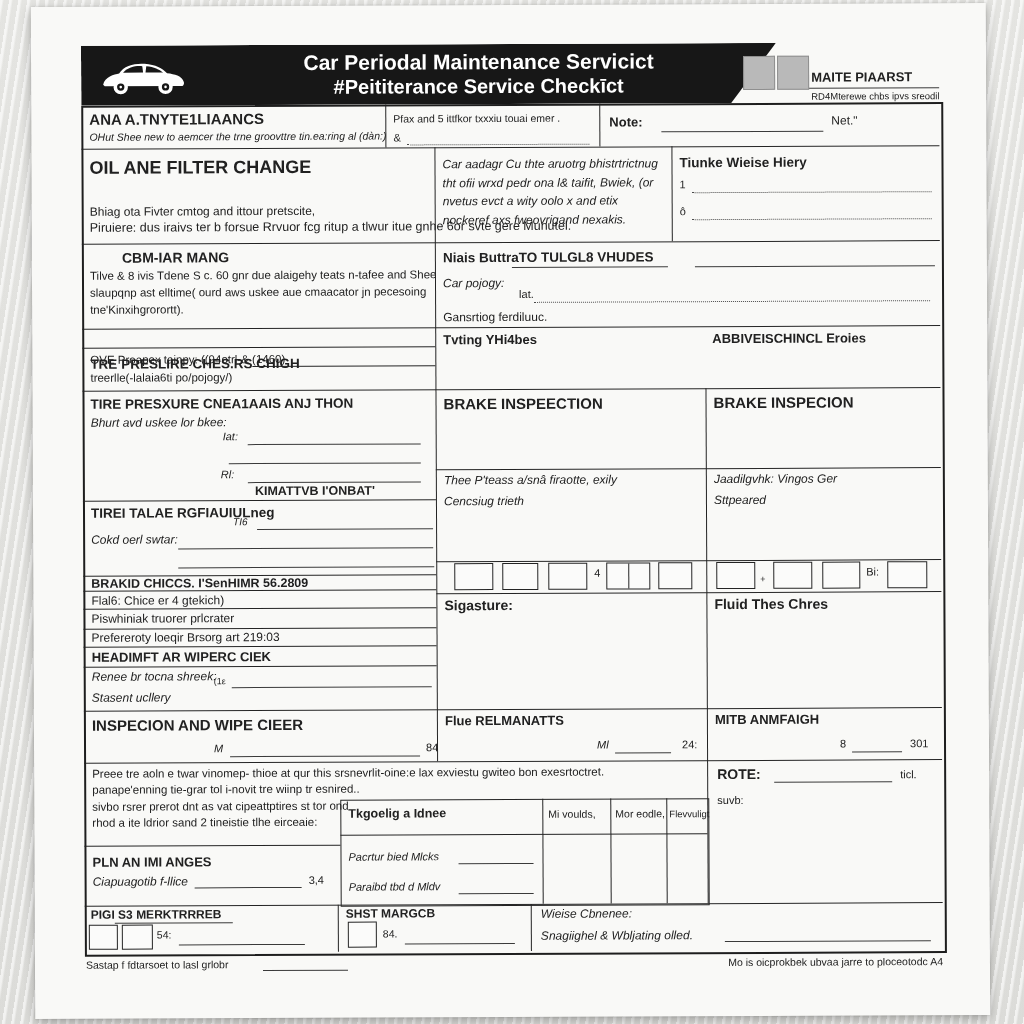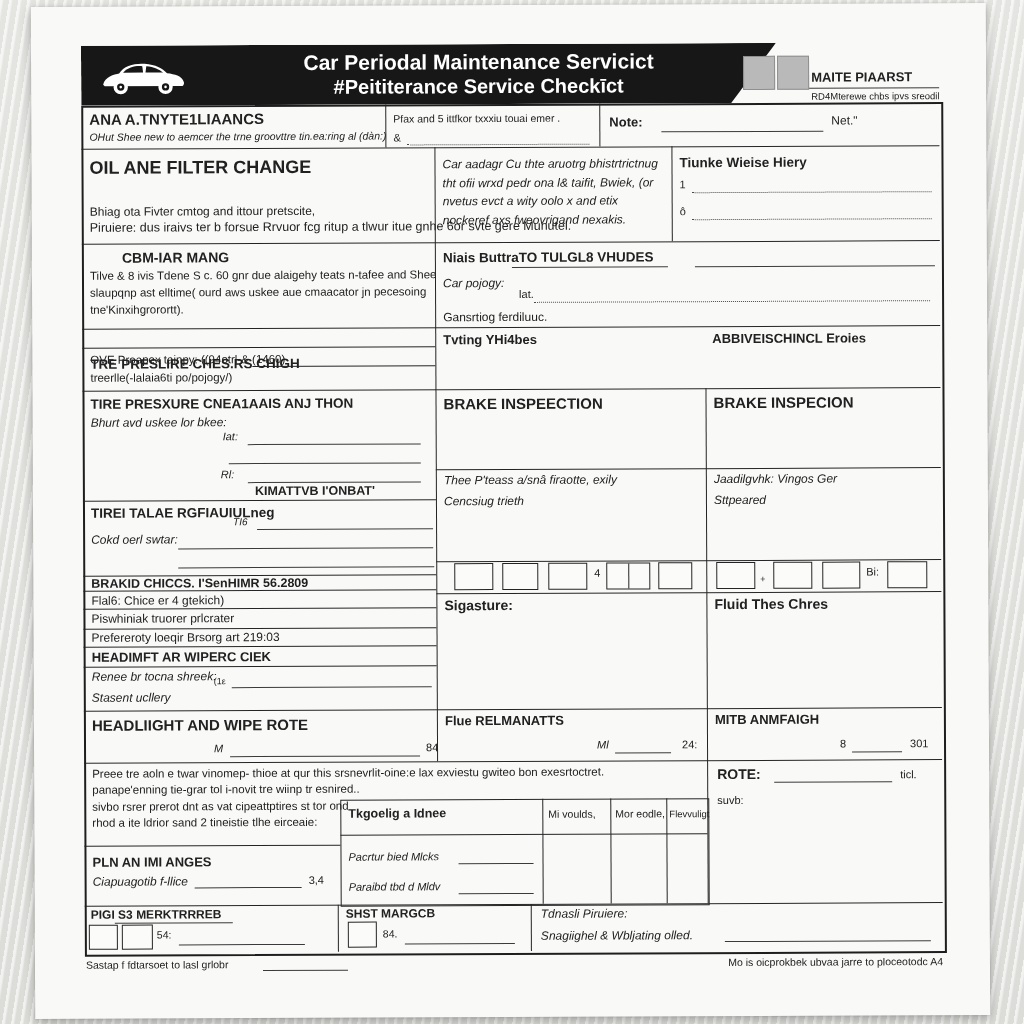--- a/index.html
+++ b/index.html
@@ -148,21 +148,21 @@
   <div class="t b" style="left:58px;top:570px;font-size:12.5px;">BRAKID CHICCS. I'SenHIMR 56.2809</div>
   <div class="t" style="left:58px;top:587px;font-size:12px;">Flal6: Chice er 4 gtekich)</div>
   <div class="t" style="left:58px;top:605px;font-size:12px;">Piswhiniak truorer prlcrater</div>
   <div class="t" style="left:58px;top:624px;font-size:12px;">Prefereroty loeqir Brsorg art 219:03</div>
   <div class="t b" style="left:58px;top:643px;font-size:13px;">HEADIMFT AR WIPERC CIEK</div>
   <div class="t i" style="left:58px;top:663px;font-size:12px;">Renee br tocna shreek:</div>
   <div class="t" style="left:180px;top:670px;font-size:9px;">(1ε</div>
   <div class="ln" style="left:198px;top:680px;width:200px;"></div>
   <div class="t i" style="left:58px;top:684px;font-size:12px;">Stasent ucllery</div>
 
-  <div class="t b" style="left:58px;top:710px;font-size:15px;">HEADLIIGHT AND WIPE ROTE</div>
+  <div class="t b" style="left:58px;top:710px;font-size:15px;">INSPECION AND WIPE CIEER</div>
   <div class="t i" style="left:180px;top:736px;font-size:11px;">M</div>
   <div class="ln" style="left:196px;top:749px;width:190px;"></div>
   <div class="t" style="left:392px;top:736px;font-size:11px;">84</div>
 
   <div class="t b" style="left:411px;top:390px;font-size:15px;">BRAKE INSPEECTION</div>
   <div class="t b" style="left:681px;top:390px;font-size:15px;">BRAKE INSPECION</div>
   <div class="t i" style="left:411px;top:468px;font-size:12px;">Thee P'teass a/snâ firaotte, exily</div>
   <div class="t i" style="left:411px;top:489px;font-size:12px;">Cencsiug trieth</div>
   <div class="t i" style="left:681px;top:468px;font-size:12px;">Jaadilgvhk: Vingos Ger</div>
   <div class="t i" style="left:681px;top:489px;font-size:12px;">Sttpeared</div>
@@ -227,21 +227,21 @@
   <div class="bx" style="left:54px;top:918px;width:27px;height:23px;"></div>
   <div class="bx" style="left:87px;top:918px;width:29px;height:23px;"></div>
   <div class="t" style="left:122px;top:922px;font-size:10.5px;">54:</div>
   <div class="ln" style="left:144px;top:937px;width:126px;"></div>
 
   <div class="t b" style="left:311px;top:901px;font-size:12px;">SHST MARGCB</div>
   <div class="bx" style="left:313px;top:916px;width:27px;height:24px;"></div>
   <div class="t" style="left:348px;top:922px;font-size:10.5px;">84.</div>
   <div class="ln" style="left:370px;top:937px;width:110px;"></div>
 
-  <div class="t i" style="left:506px;top:902px;font-size:12px;">Tdnasli Piruiere:</div>
+  <div class="t i" style="left:506px;top:902px;font-size:12px;">Wieise Cbnenee:</div>
   <div class="t i" style="left:506px;top:924px;font-size:12px;">Snagiighel &amp; Wbljating olled.</div>
   <div class="ln" style="left:690px;top:936px;width:206px;"></div>
 
   <div class="t" style="left:51px;top:952px;font-size:10.5px;">Sastap f fdtarsoet to lasl grlobr</div>
   <div class="ln" style="left:228px;top:963px;width:85px;"></div>
   <div class="t" style="left:600px;top:952px;width:308px;text-align:right;font-size:10.5px;">Mo is oicprokbek ubvaa jarre to ploceotodc A4</div>
 
 </div>
 
 </body></html>

